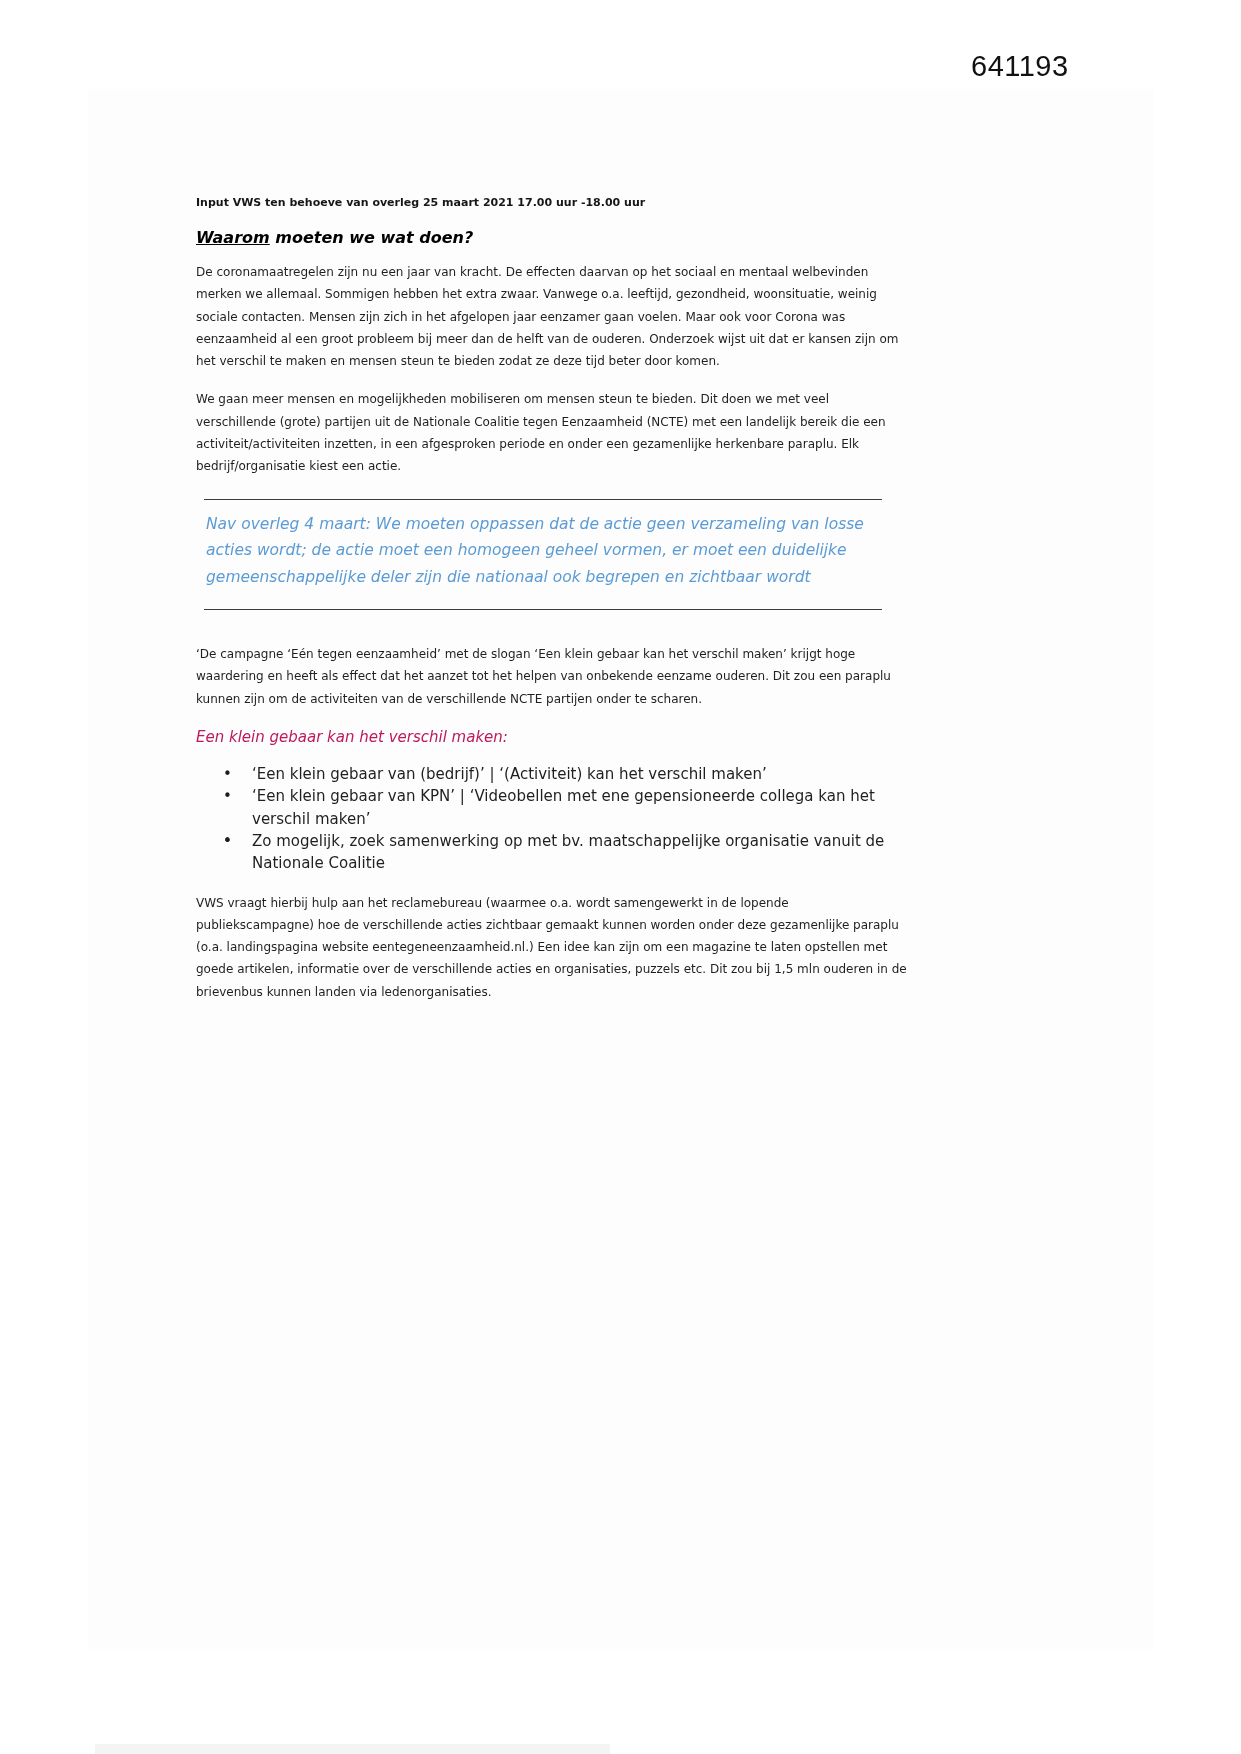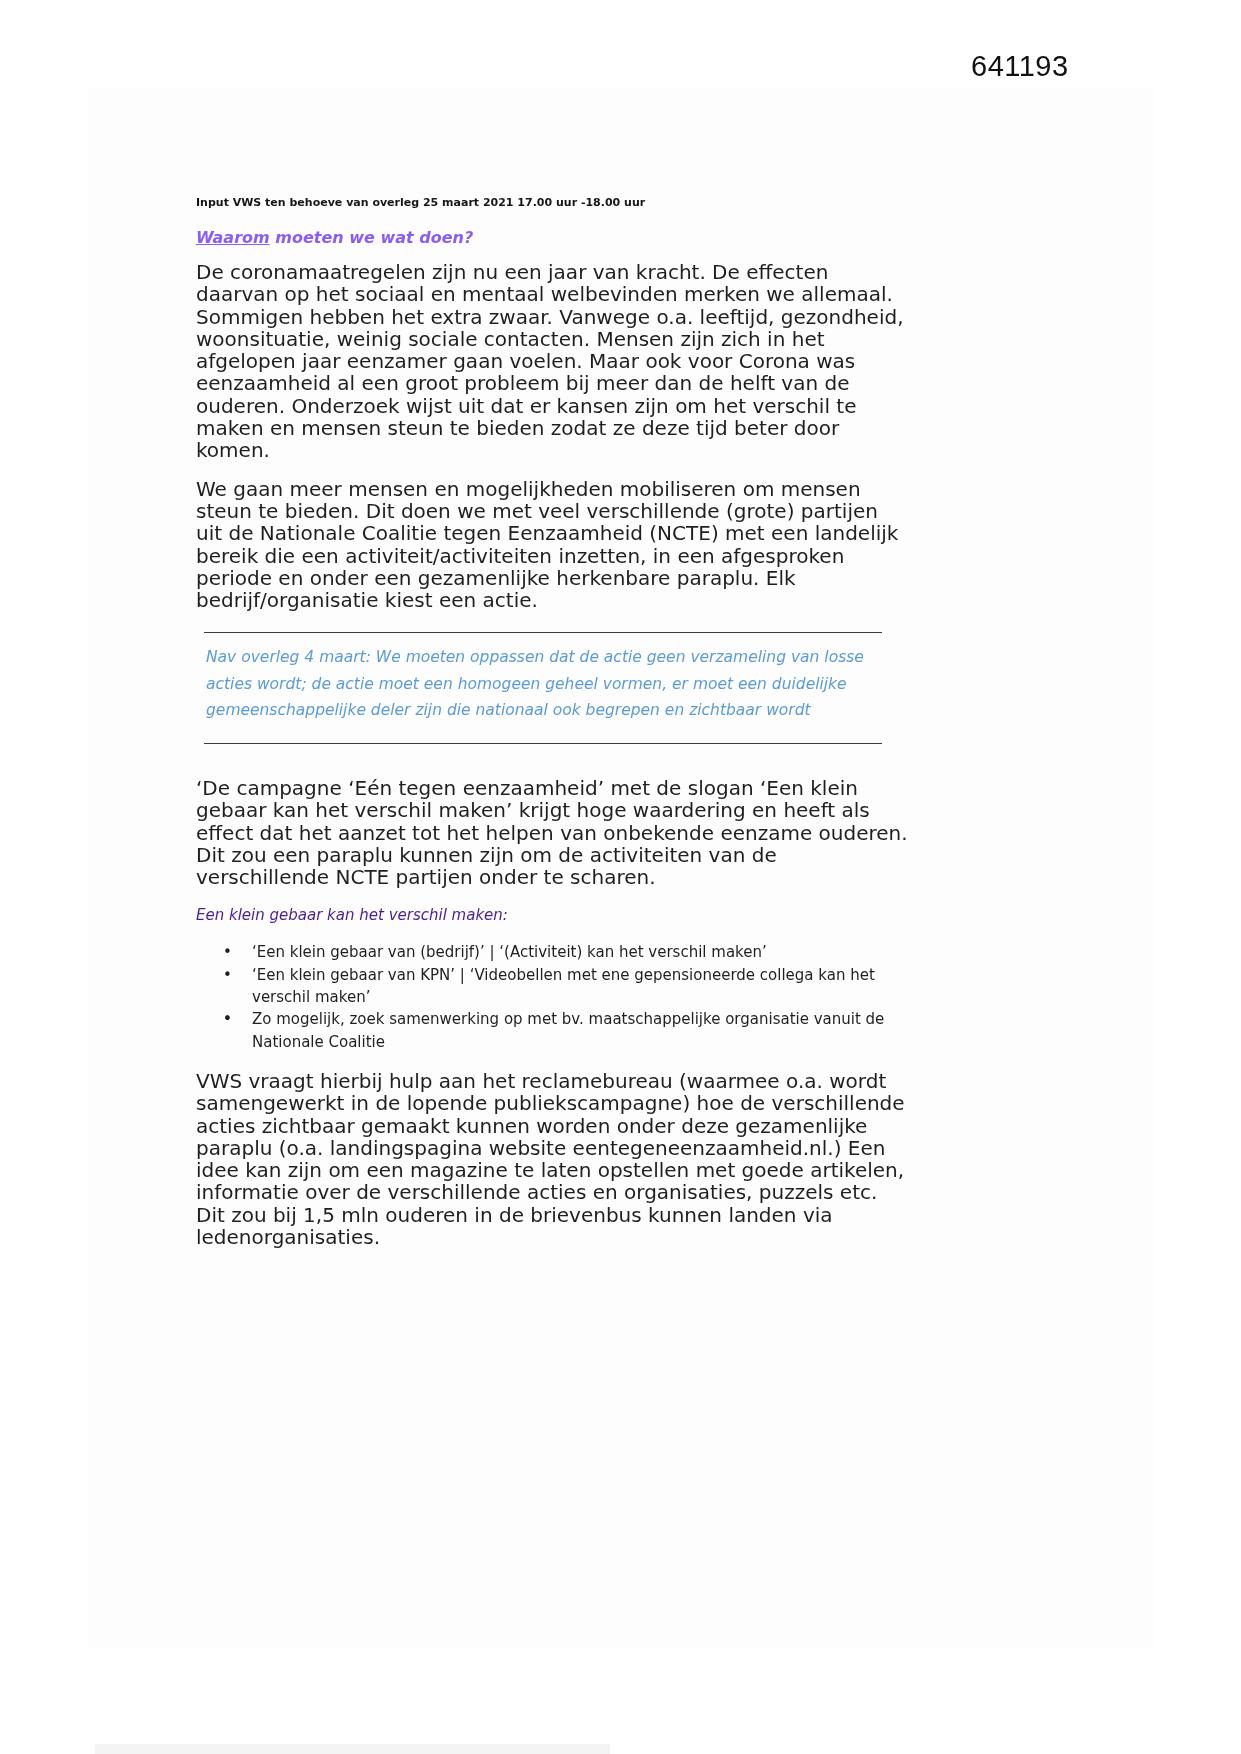--- a/index.html
+++ b/index.html
@@ -52,29 +52,29 @@
     font-size: 11px;
     font-weight: bold;
     color: #161616;
     margin: 0 0 15px 0;
     line-height: 20px;
   }
   .blue-heading {
     font-size: 16px;
     font-weight: bold;
     font-style: italic;
-    color: #8b5cf6;
+    color: #000000;
     margin: 0 0 13px 0;
     line-height: 20px;
   }
   .blue-heading .underlined {
     text-decoration: underline;
   }
   .body-para {
-    font-size: 20px;
+    font-size: 12px;
     line-height: 22.3px;
     margin: 12px 0 16px 0;
   }
   .quote-block {
     margin: 21px 0 0 0;
   }
   .rule {
     border: none;
     border-top: 1.5px solid #3c3c3c;
     margin: 0;
@@ -89,21 +89,21 @@
     margin: 11px 0 19px 0;
     padding-left: 10px;
     padding-right: 30px;
   }
   .campaign {
     margin-top: 33px;
   }
   .list-intro {
     font-style: italic;
     font-size: 15px;
-    color: #4c1d95;
+    color: #be185d;
     margin: 0 0 15px 0;
     line-height: 22px;
   }
   .bullet-list {
     list-style: none;
     margin: 0 0 17px 0;
     padding: 0;
   }
   .bullet-list li {
     position: relative;

